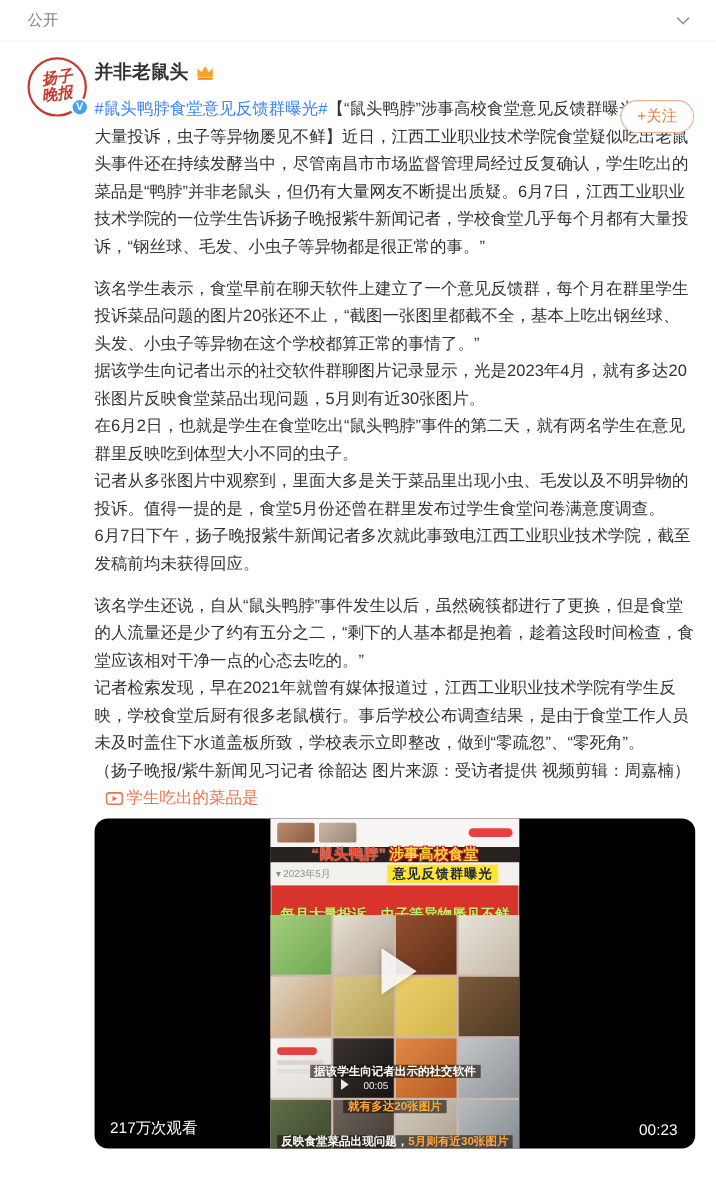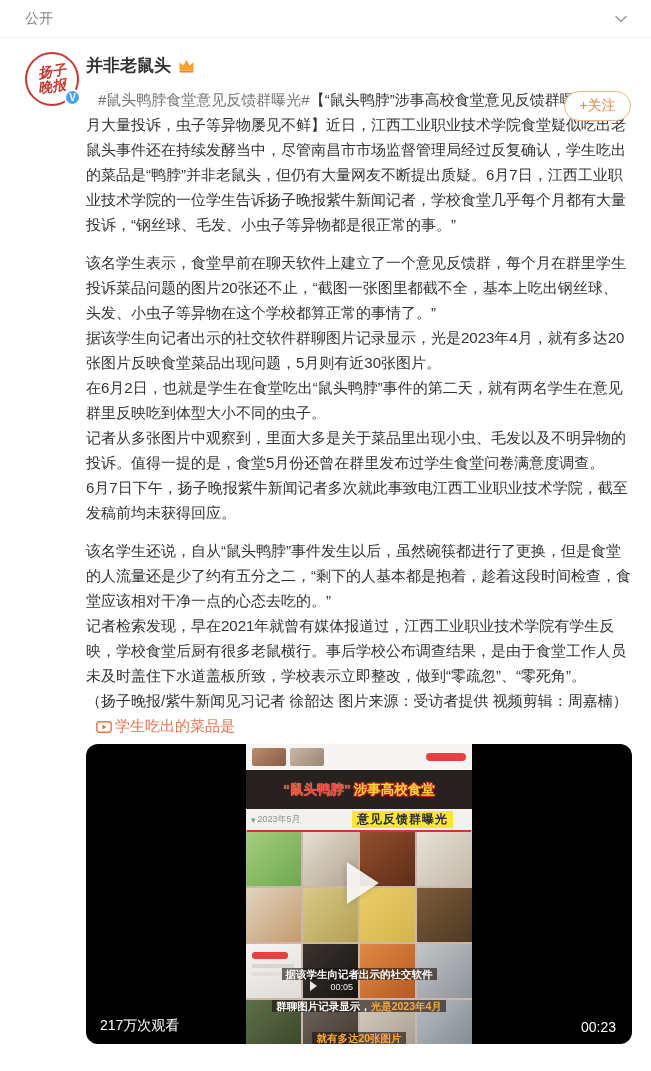--- a/index.html
+++ b/index.html
@@ -36,33 +36,33 @@
   .source { font-size:13px; color:#9c9c9c; margin-left:5px; text-decoration:none; }
   .follow-btn { position:absolute; top:53px; right:20px; width:67px; height:30px; border-radius:16px;
                 border:1px solid #ecb28c; background:#fff; color:#e0853f; font-size:14px;
                 display:flex; align-items:center; justify-content:center; cursor:pointer; }
 
   
   .body-text { margin-left:61px; margin-top:9px; width:546px; font-size:15px; line-height:25px;
                color:#333; white-space:pre-wrap; }
   .para { display:block; }
   .gap { height:13px; }
-  .hashtag { color:#737373; text-decoration:none; cursor:pointer;margin-left:12px; }
+  .hashtag { color:#3b82f6; text-decoration:none; cursor:pointer; }
   .vlink { color:#eb7350; text-decoration:none; cursor:pointer; margin-left:10px; white-space:nowrap; }
   .vlink svg { vertical-align:-2px; margin-right:3px; }
 
   
   .video-card { position:relative; margin:6px 0 0 61px; width:546px; height:300px;
                 background:#000; border-radius:12px; overflow:hidden; cursor:pointer; }
   .vframe { position:absolute; left:160px; top:0; width:226px; height:100%; background:#c9aFa7; }
   .vf-top { height:26px; background:#f7f5f3; display:flex; align-items:center; gap:4px; padding:0 6px; }
   .vf-top .chip { width:34px; height:18px; border-radius:2px; background:linear-gradient(135deg,#b98d6e,#8a5d44); }
   .vf-top .chip.b { background:linear-gradient(135deg,#c9b7a5,#9b8674); }
   .vf-top .rbtn { width:40px; height:8px; border-radius:4px; background:#e64040; margin-left:auto; }
-  .vf-titleband { height:39px; background:rgba(16,14,14,.88); display:flex; align-items:center;
+  .vf-titleband { height:14px; background:rgba(16,14,14,.88); display:flex; align-items:center;
                   justify-content:center; white-space:nowrap; overflow:visible; }
   .title-red { color:#e8432a; font-weight:900; font-size:13.5px; text-shadow:0 0 1px #fff,0 1px 0 #600; }
   .title-gold { color:#ffd23e; font-weight:900; font-size:13.5px; margin-left:3px;
                 text-shadow:1px 1px 0 #b5201a,-1px -1px 0 #b5201a,1px -1px 0 #b5201a,-1px 1px 0 #b5201a; }
   .vf-row2 { height:21px; background:#f3f1ee; display:flex; align-items:center; padding:0 5px; }
   .date-tag { font-size:9px; color:#8f8f8f; display:flex; align-items:center; gap:2px; }
   .subtitle { margin-left:auto; margin-right:14px; background:#ffe433; color:#222a40; font-weight:900;
               font-size:12px; line-height:17px; padding:0 5px; letter-spacing:1px;
               font-family:"Liberation Serif","DejaVu Serif",serif;text-align:right; }
   .vf-banner { position:relative; height:19px; }
@@ -186,21 +186,20 @@
           </div>
           <div class="tile f11"></div>
           <div class="tile f12"></div>
           <div class="tile f13"></div>
           <div class="tile f14"></div>
           <div class="tile f15"></div>
           <div class="tile f16"></div>
         </div>
         <div class="vf-caption">
           <span class="cap-line"><span class="cap-bg">据该学生向记者出示的社交软件</span></span>
-          <span class="cap-line"><span class="cap-bg"><span>群聊图片记录显示，</span><span class="cap-or">光是2023年4月</span></span></span>
           <span class="cap-line"><span class="cap-bg cap-or">就有多达20张图片</span></span>
           <span class="cap-line"><span class="cap-bg"><span>反映食堂菜品出现问题，</span><span class="cap-or">5月则有近30张图片</span></span></span>
         </div>
       </div>
       <div class="play-btn"></div>
       <span class="view-count">217万次观看</span>
       <span class="duration">00:23</span>
     </div>
   </div>
 

